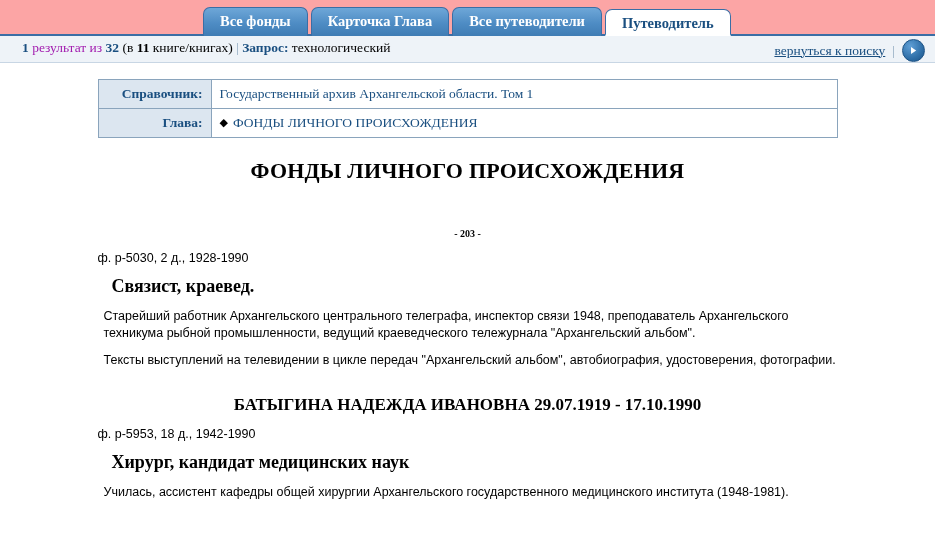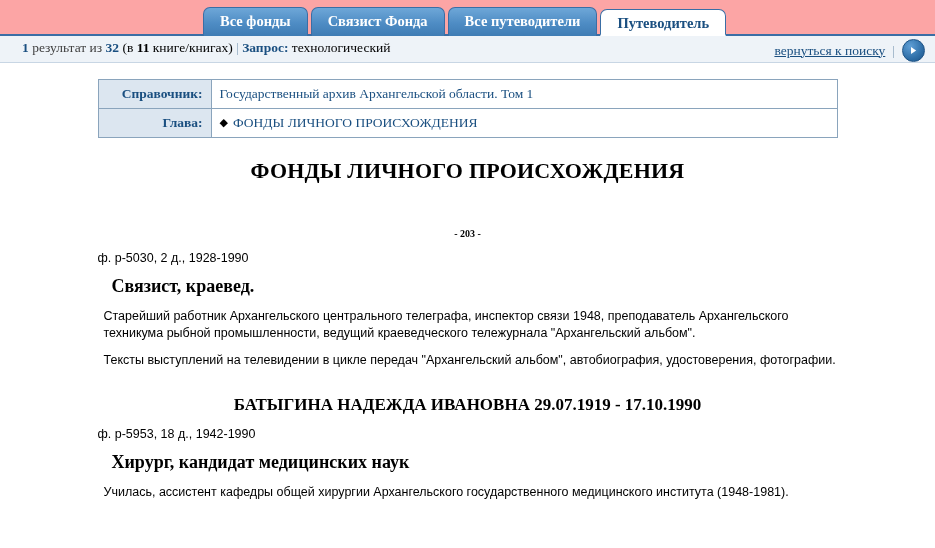--- a/index.html
+++ b/index.html
@@ -68,21 +68,21 @@
     position: absolute;
     left: 22px;
     top: 4px;
     white-space: nowrap;
   }
   .infoleft .blue {
     color: #1a4f80;
     font-weight: bold;
   }
   .infoleft .blue-plain {
-    color: #404040;
+    color: #a21caf;
   }
   .inforight {
     position: absolute;
     right: 10px;
     top: 3px;
     display: flex;
     align-items: center;
     gap: 7px;
     white-space: nowrap;
   }
@@ -193,21 +193,21 @@
     text-align: left;
   }
   .entry-name.second { margin-top: 26px; }
 </style>
 </head>
 <body>
 
 <div class="tabbar">
   <div class="tabs">
     <div class="tab">Все фонды</div>
-    <div class="tab">Связист Фонда</div>
+    <div class="tab">Карточка Глава</div>
     <div class="tab">Все путеводители</div>
     <div class="tab active">Путеводитель</div>
   </div>
 </div>
 
 <div class="infobar">
   <div class="infoleft">
     <span class="blue">1</span>
     <span class="blue-plain">результат из</span>
     <span class="blue">32</span>

